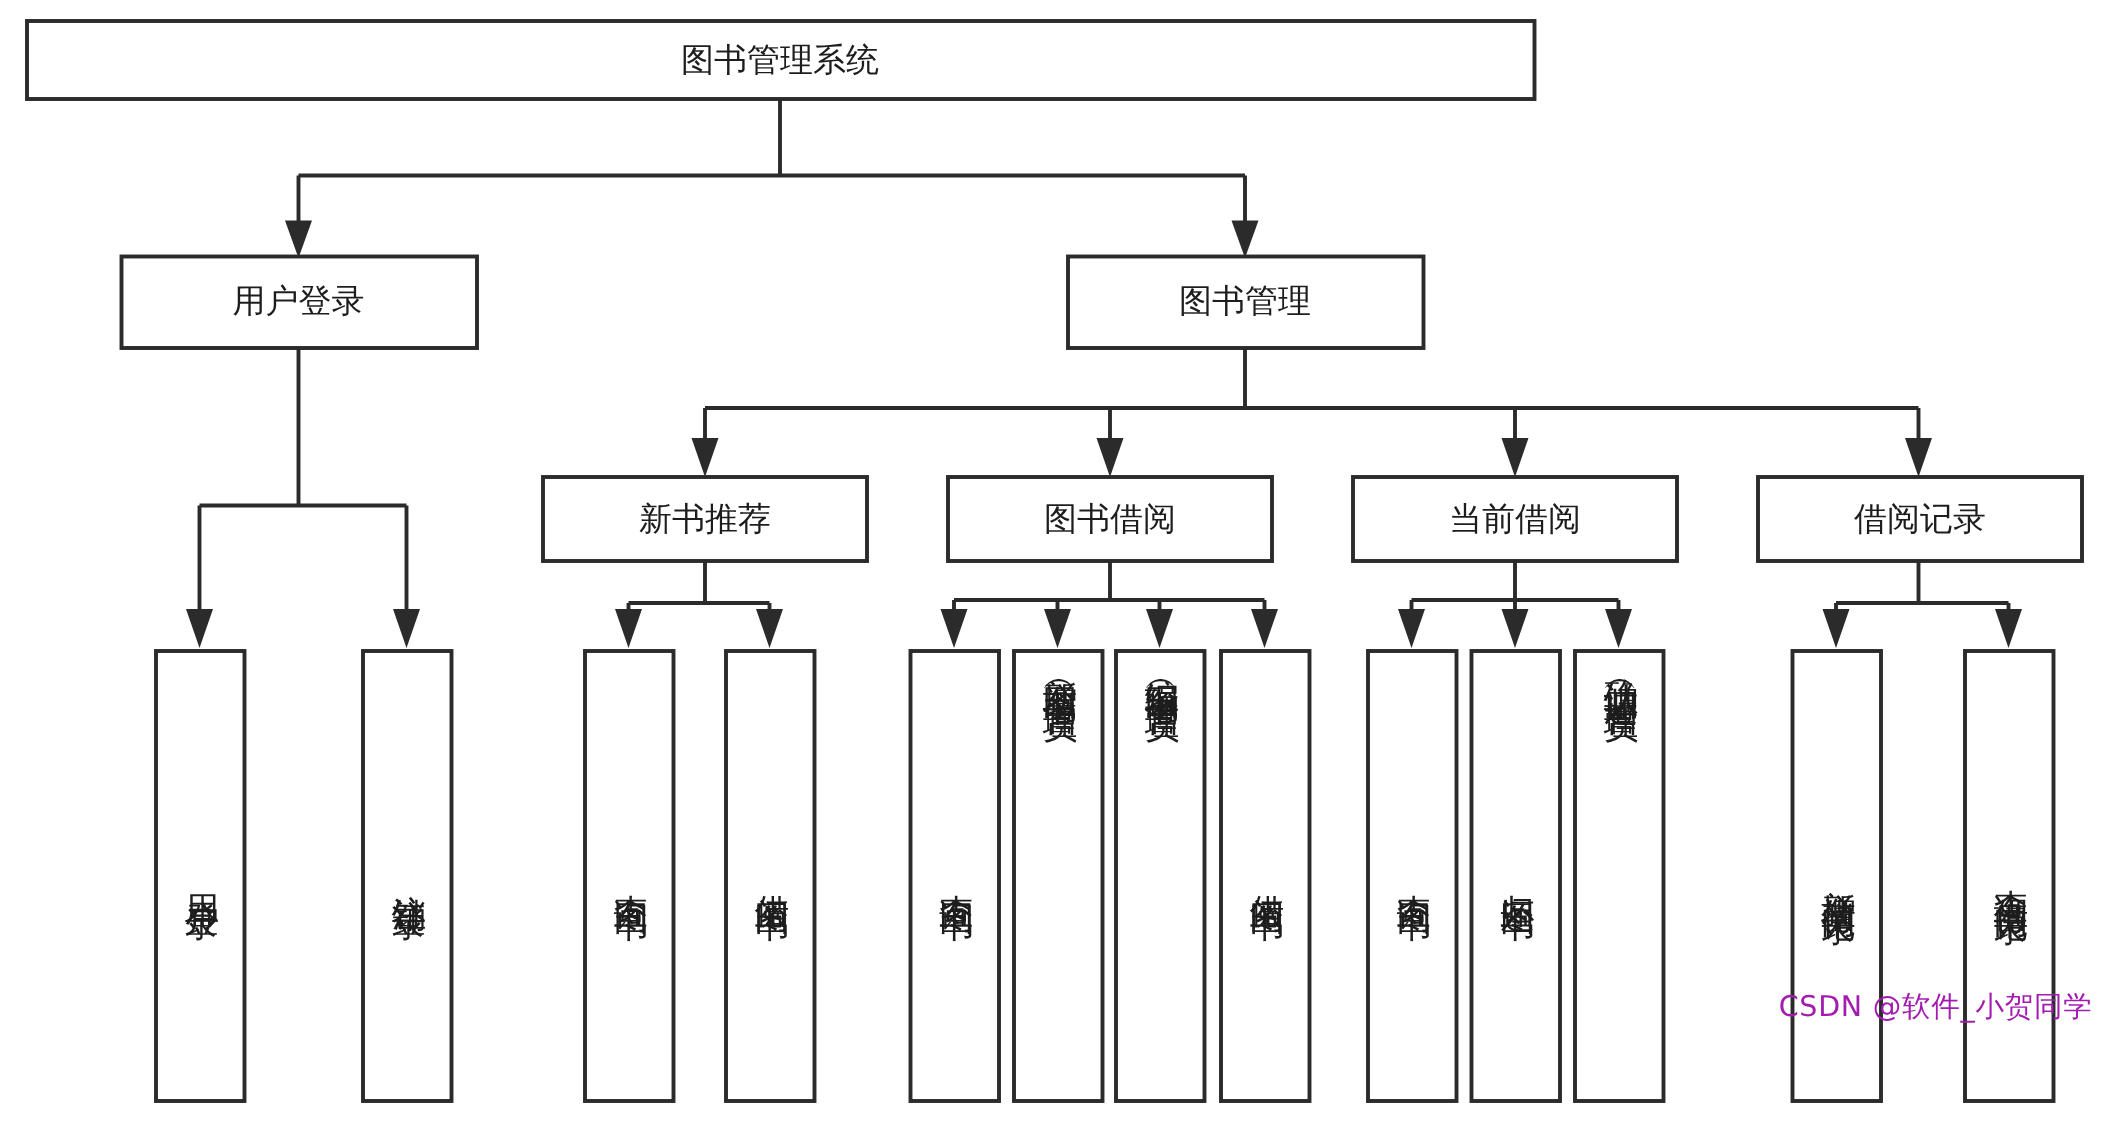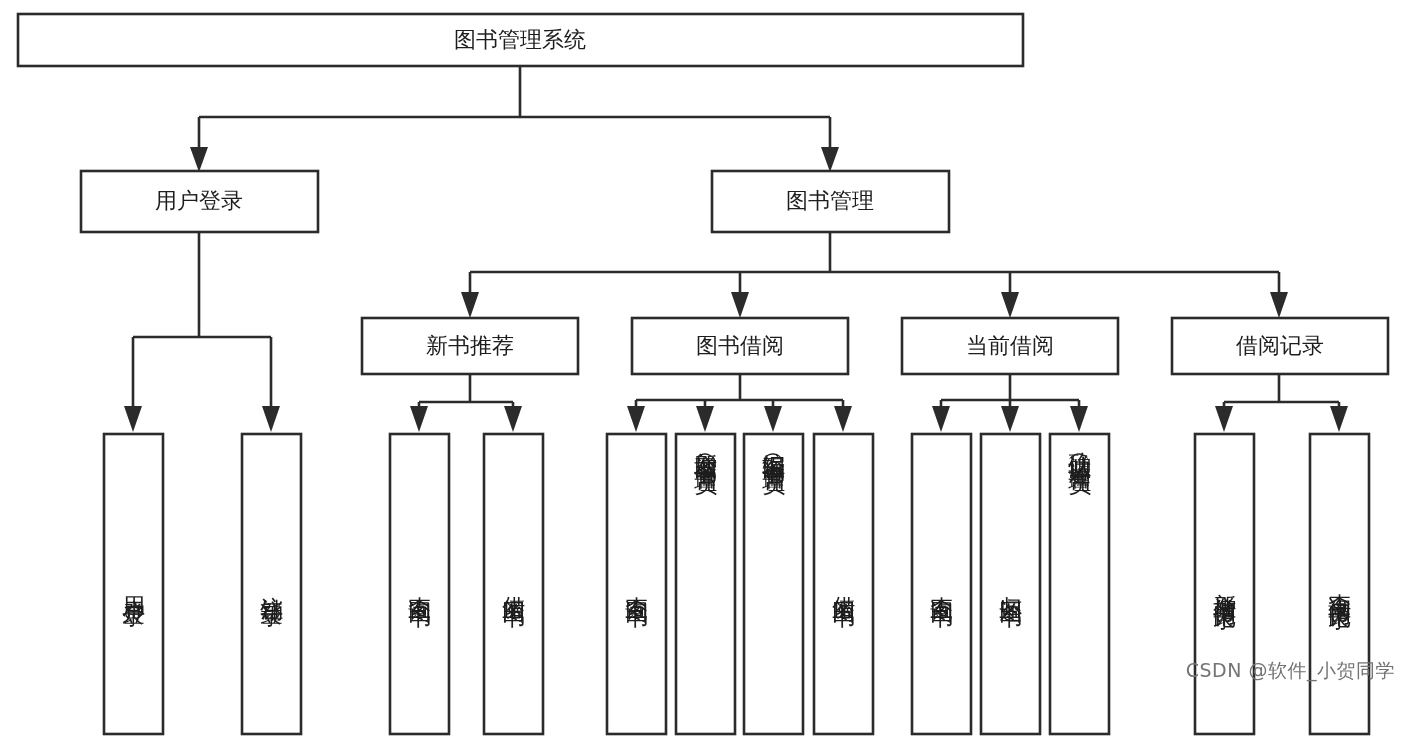--- a/index.html
+++ b/index.html
@@ -66,21 +66,21 @@
     color: #1d1d1d;
     white-space: nowrap;
     text-align: center;
   }
   .watermark {
     position: absolute;
     right: 10px;
     bottom: 4px;
     font-family: "DejaVu Sans", "Liberation Sans", sans-serif;
     font-size: 19px;
-    color: #737373;
+    color: #a21caf;
     letter-spacing: 0.5px;
     white-space: nowrap;
     pointer-events: none;
   }
 </style>
 </head>
 <body>
 
 <div id="diagram-root">
 

